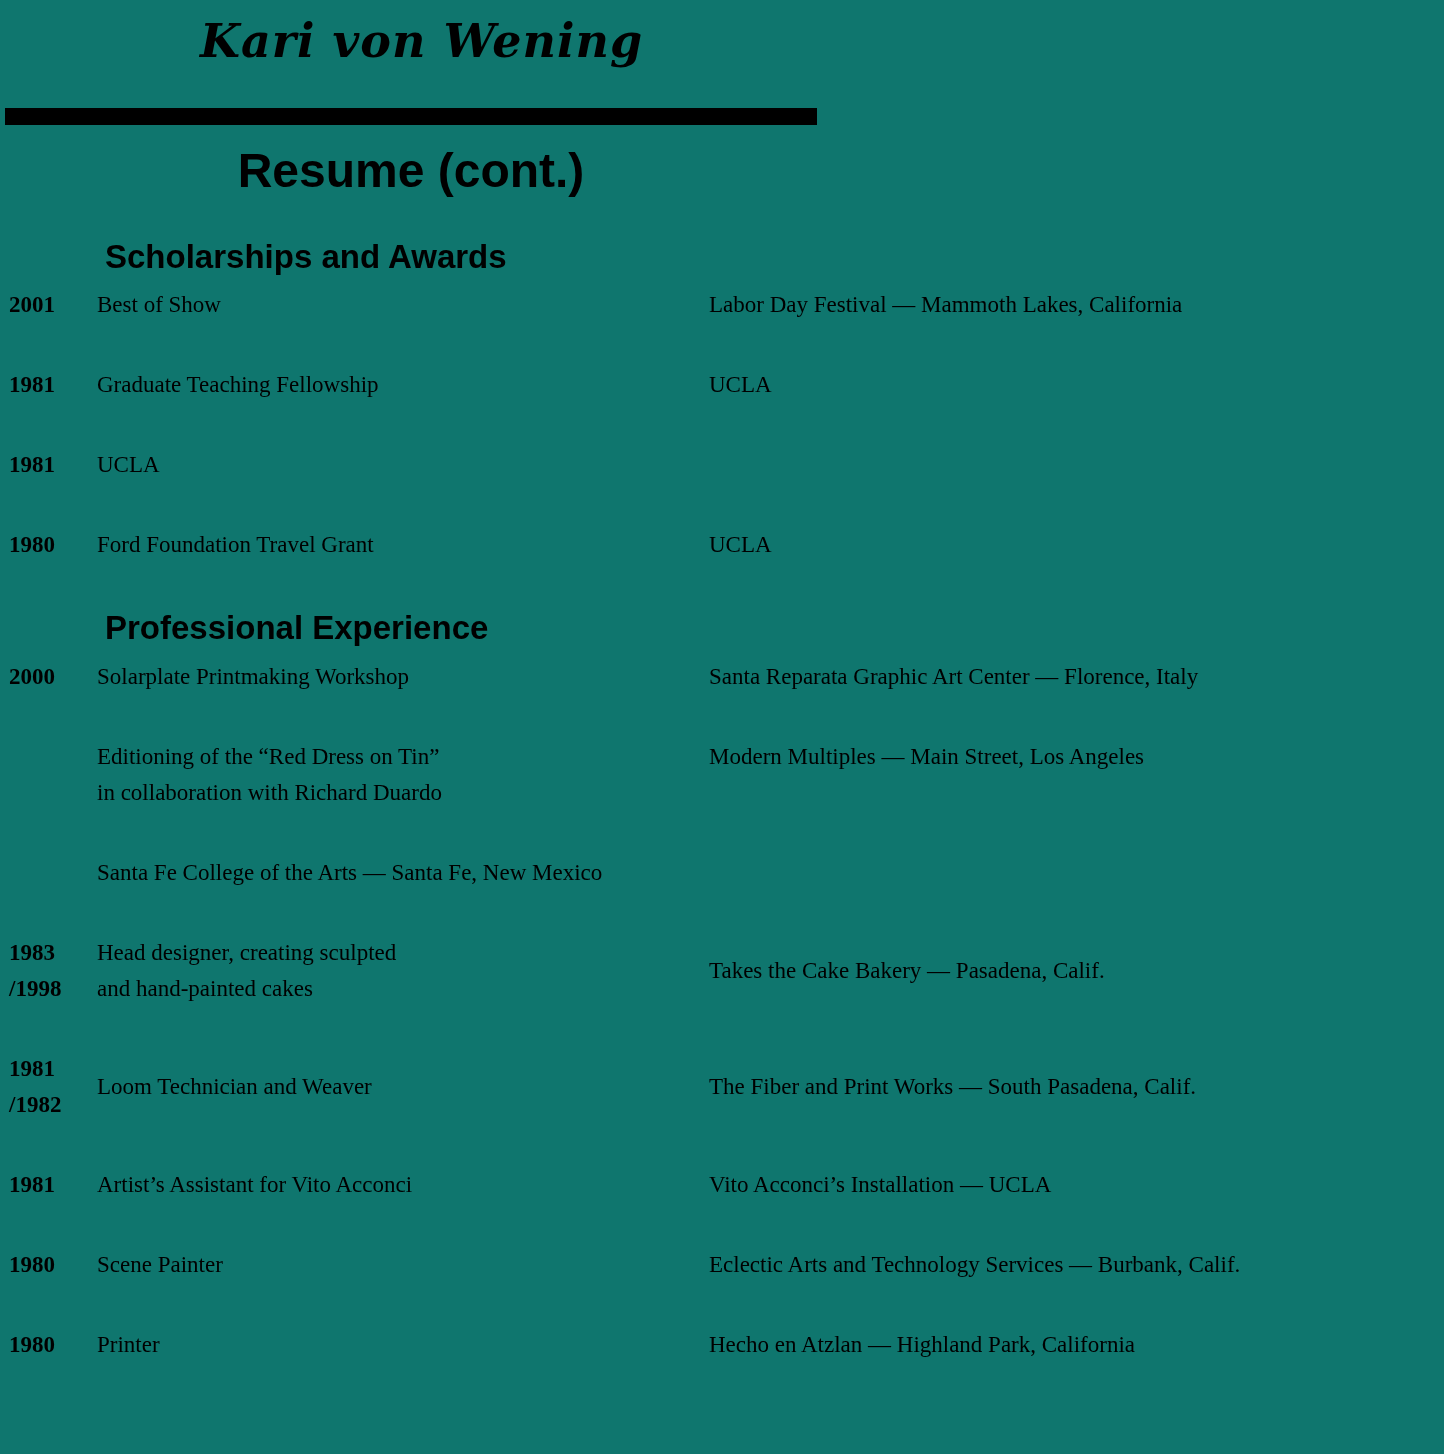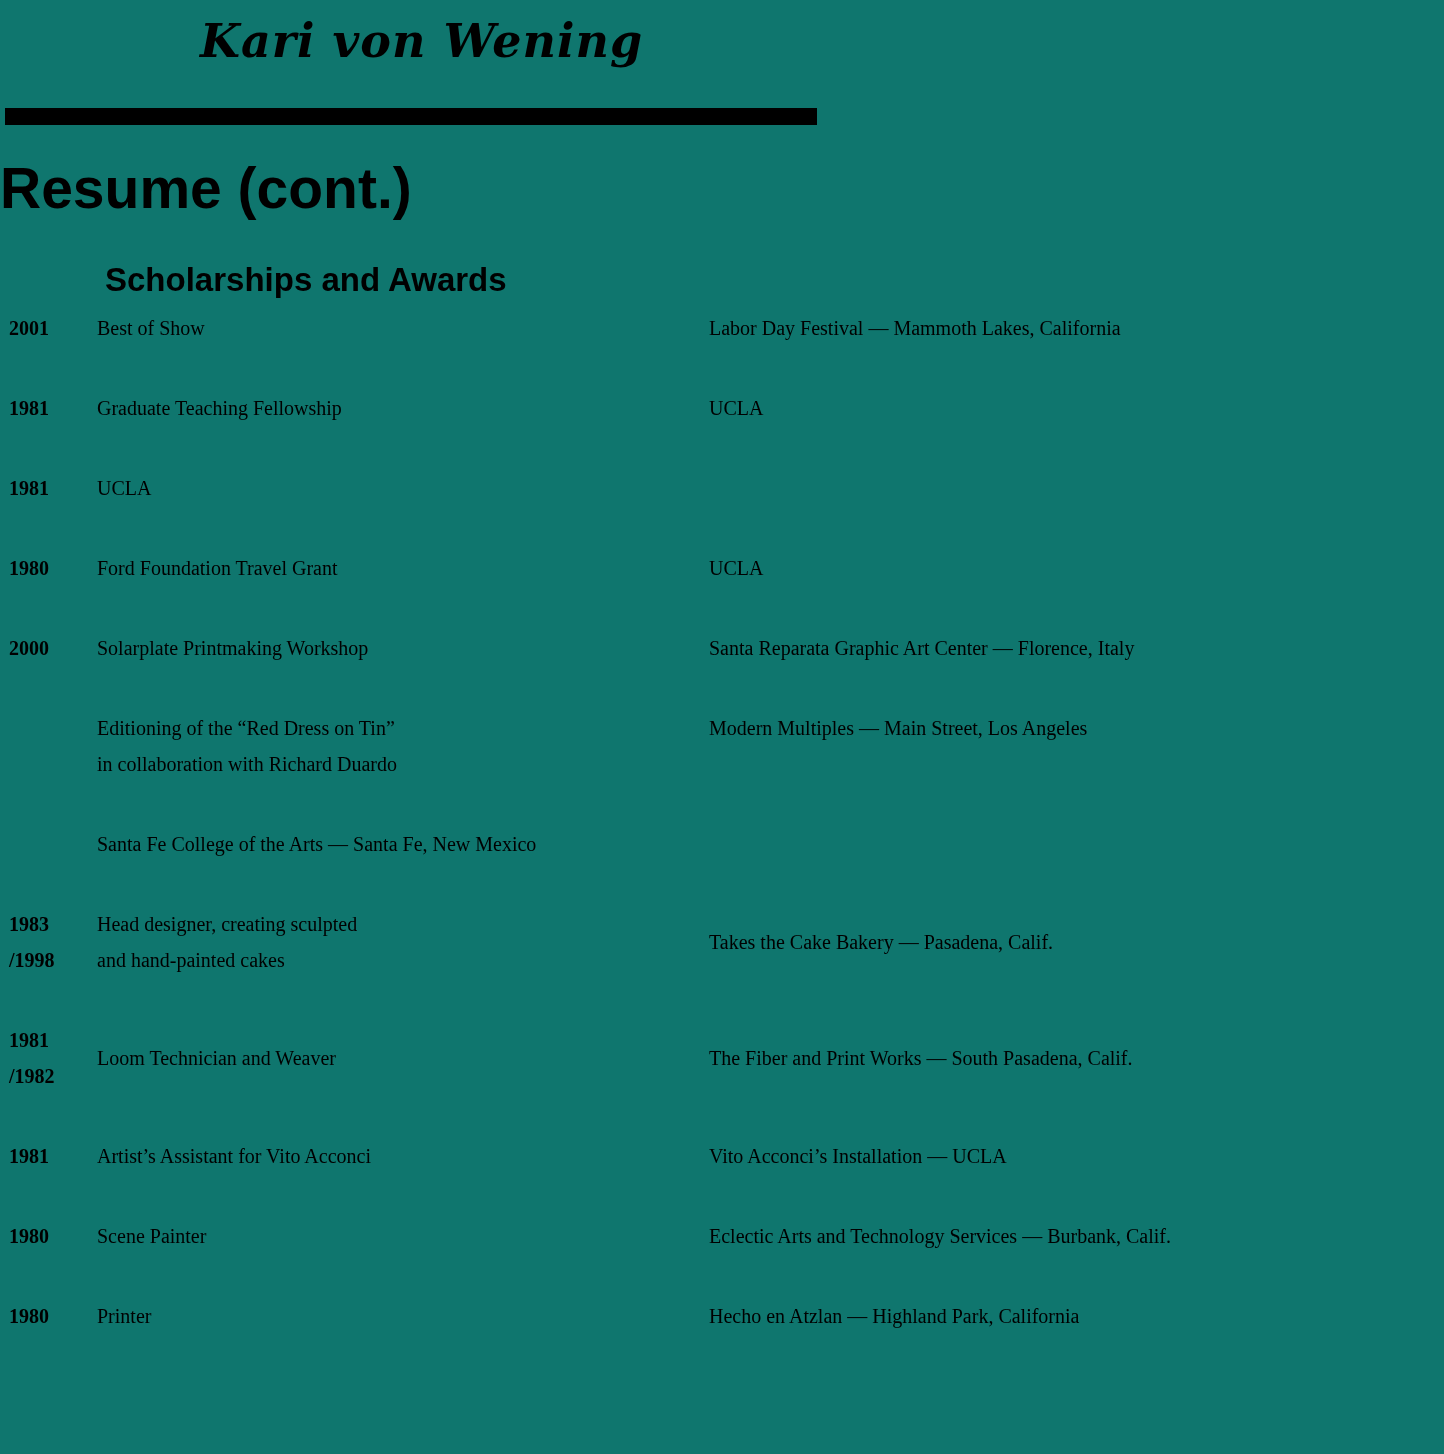--- a/index.html
+++ b/index.html
@@ -23,41 +23,41 @@
     letter-spacing: 1px;
   }
   .rule {
     width: 812px;
     height: 17px;
     background: #000;
     margin: 36px 0 0 5px;
   }
   .doc-title {
     width: 822px;
-    text-align: left;
+    text-align: center;
     font-family: "Liberation Sans", sans-serif;
     font-weight: bold;
-    font-size: 57px;
+    font-size: 48px;
     line-height: 1.3;
-    margin-top: 26px;
+    margin-top: 15px;
   }
   .content { margin-top: 34px; }
   .section { margin: 0; }
   .section-heading {
     font-family: "Liberation Sans", sans-serif;
     font-weight: bold;
     font-size: 33px;
     line-height: 1.25;
     margin: 0 0 10px 105px;
   }
   .row {
     display: flex;
     align-items: center;
     margin-bottom: 44px;
-    font-size: 20px;
+    font-size: 23px;
     line-height: 36px;
   }
   .row.v-top { align-items: flex-start; }
   .cell { white-space: pre-line; }
   .year {
     width: 97px;
     padding-left: 9px;
     box-sizing: border-box;
     font-weight: bold;
     flex-shrink: 0;
@@ -99,20 +99,21 @@
       </div>
 
       <div class="row">
         <div class="cell year">1980</div>
         <div class="cell desc">Ford Foundation Travel Grant</div>
         <div class="cell loc">UCLA</div>
       </div>
     </div>
 
     <div class="section">
+      <div class="section-heading">Professional Experience</div>
 
       <div class="row">
         <div class="cell year">2000</div>
         <div class="cell desc">Solarplate Printmaking Workshop</div>
         <div class="cell loc">Santa Reparata Graphic Art Center — Florence, Italy</div>
       </div>
 
       <div class="row v-top">
         <div class="cell year"></div>
         <div class="cell desc">Editioning of the “Red Dress on Tin”

